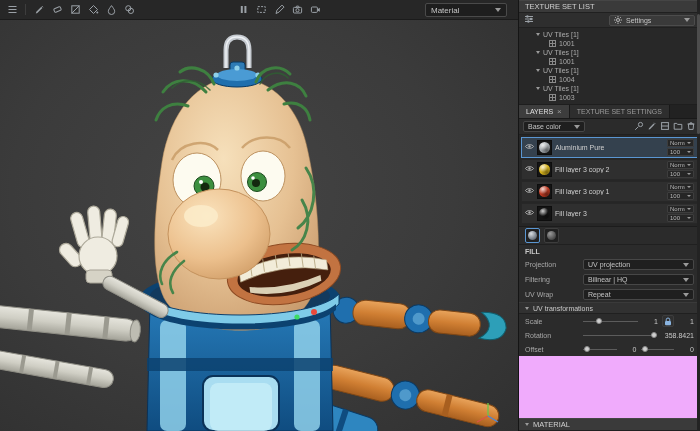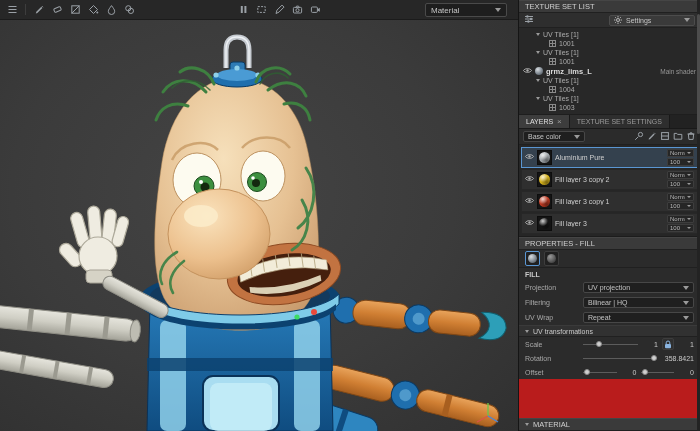--- a/index.html
+++ b/index.html
@@ -20,21 +20,21 @@
            border-top:4px solid #9a9a9a; }
   .tri-d { width:0; height:0; border-left:2.5px solid transparent; border-right:2.5px solid transparent;
            border-top:3.5px solid #9a9a9a; flex:none; }
 
   
   .viewport { position:absolute; left:0; top:20px; width:518px; height:411px; overflow:hidden;
               background:radial-gradient(ellipse at 45% 42%, #444444 0%, #3b3b3b 55%, #303030 100%); }
   .viewport svg { position:absolute; left:0; top:0; }
 
   
-  .rpanel { position:absolute; left:518px; top:0; width:182px; height:431px; background:#b91c1c;
+  .rpanel { position:absolute; left:518px; top:0; width:182px; height:431px; background:#f0abfc;
             border-left:1px solid #151515; font-size:8px; }
   .sec-head { height:13px; background:#3a3a3a; border-top:1px solid #454545; border-bottom:1px solid #202020;
               display:flex; align-items:center; gap:4px; padding:0 6px; color:#d0d0d0; font-size:7.5px; }
   .settings-row { height:15px; background:#2e2e2e; border-bottom:1px solid #202020;
                   display:flex; align-items:center; gap:4px; padding:0 5px; }
   .settings-btn { margin-left:auto; width:86px; height:11px; background:#3a3a3a; border:1px solid #4c4c4c;
                   border-radius:2px; display:flex; align-items:center; gap:4px; padding:0 4px; font-size:7px; color:#c5c5c5; }
 
   .ts-tree { background:#282828; padding:2px 0; border-bottom:1px solid #1e1e1e; }
   .ts-row { height:10px; display:flex; align-items:center; gap:3px; padding:0 4px; }
@@ -387,29 +387,20 @@
 
       <div class="ts-row sub">
         <span class="tri-d"></span>
         <span>UV Tiles [1]</span>
       </div>
       <div class="ts-row sub2">
         <span class="tile-ic"></span>
         <span>1001</span>
       </div>
 
-      <div class="ts-row main">
-        <span><svg width="9" height="7" viewBox="0 0 9 7">
-              <path d="M.5 3.5C2 1 7 1 8.5 3.5 7 6 2 6 .5 3.5Z" fill="none" stroke="#b0b0b0"></path>
-              <circle cx="4.5" cy="3.5" r="1.2" fill="#b0b0b0"></circle>
-            </svg></span>
-        <span class="sph"></span>
-        <span class="ts-name">grmz_lims_L</span>
-        <span class="ts-shader">Main shader</span>
-      </div>
       <div class="ts-row sub">
         <span class="tri-d"></span>
         <span>UV Tiles [1]</span>
       </div>
       <div class="ts-row sub2">
         <span class="tile-ic"></span>
         <span>1004</span>
       </div>
 
       <div class="ts-row sub">
@@ -540,23 +531,20 @@
               <span class="tri-d"></span>
             </span>
           <span class="mini-dd">
               <span>100</span>
               <span class="tri-d"></span>
             </span>
         </span>
       </div>
     </div>
 
-    <div class="sec-head">
-      <span>PROPERTIES - FILL</span>
-    </div>
 
     <div class="mode-row">
       <div class="mode-btn active">
           <span class="sph"></span>
         </div>
       <div class="mode-btn">
           <span class="sph" style="background:radial-gradient(circle at 35% 30%, #9a9a9a, #4a4a4a 70%)"></span>
         </div>
     </div>
 

